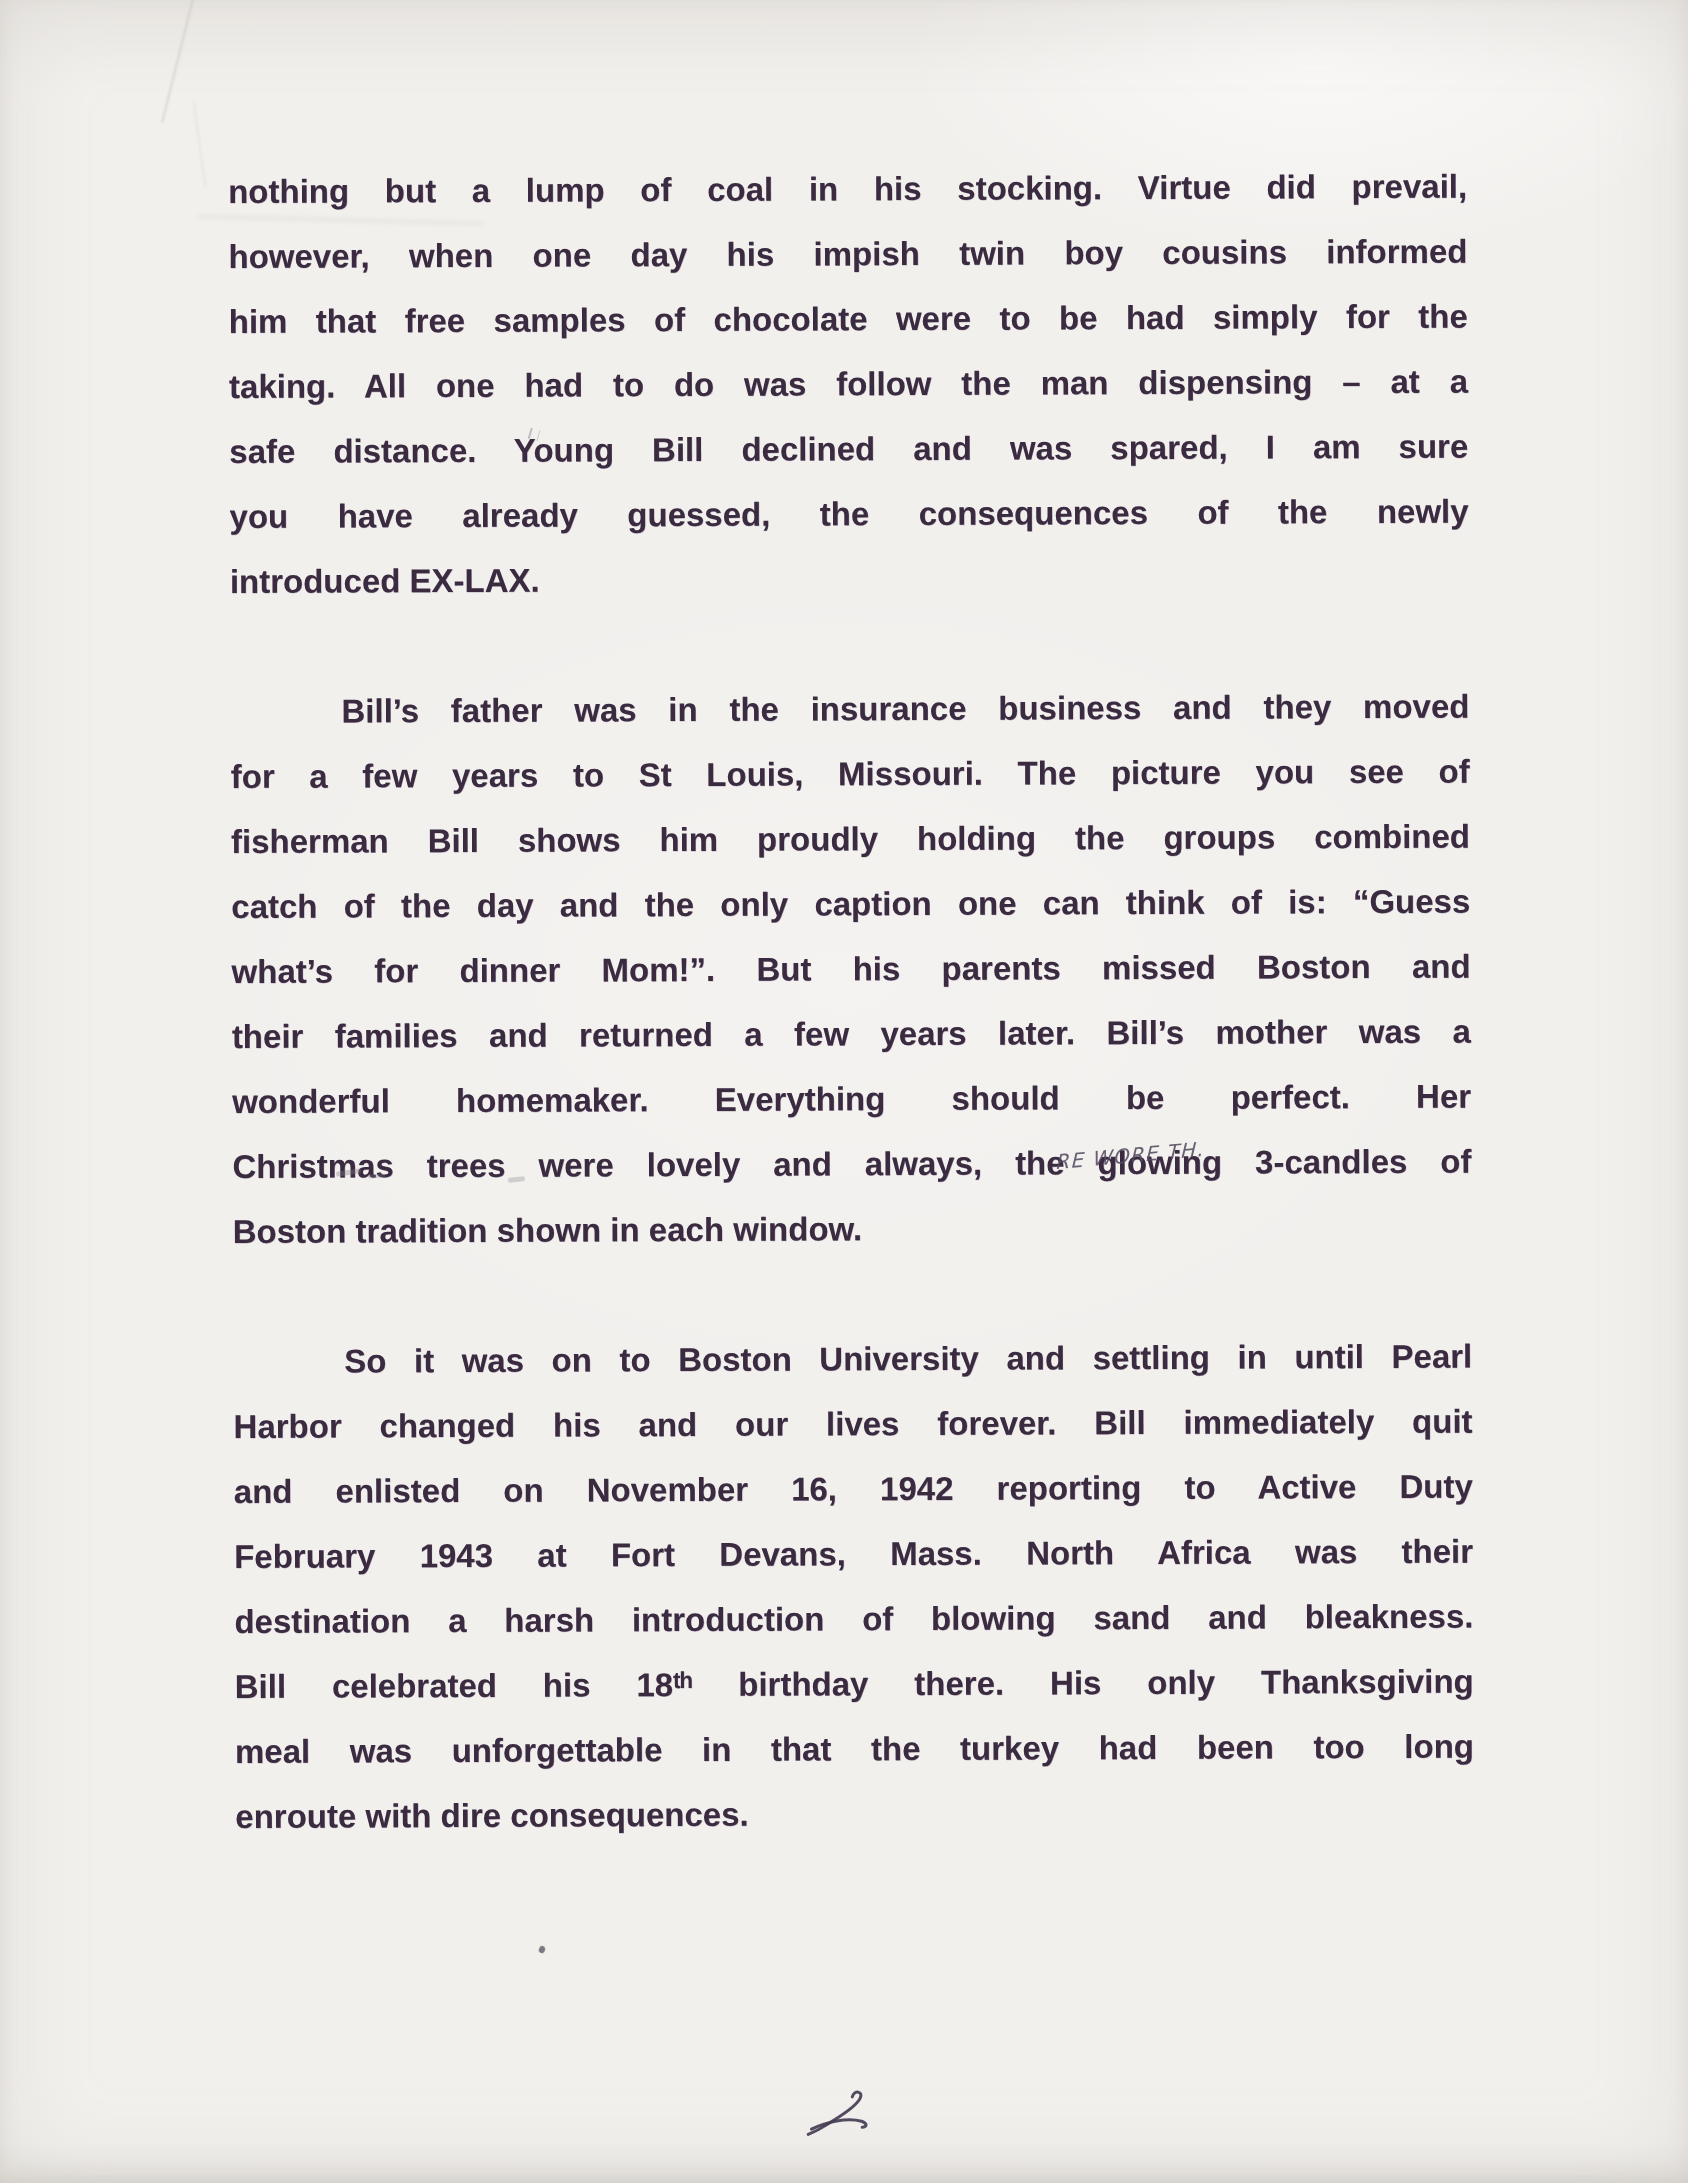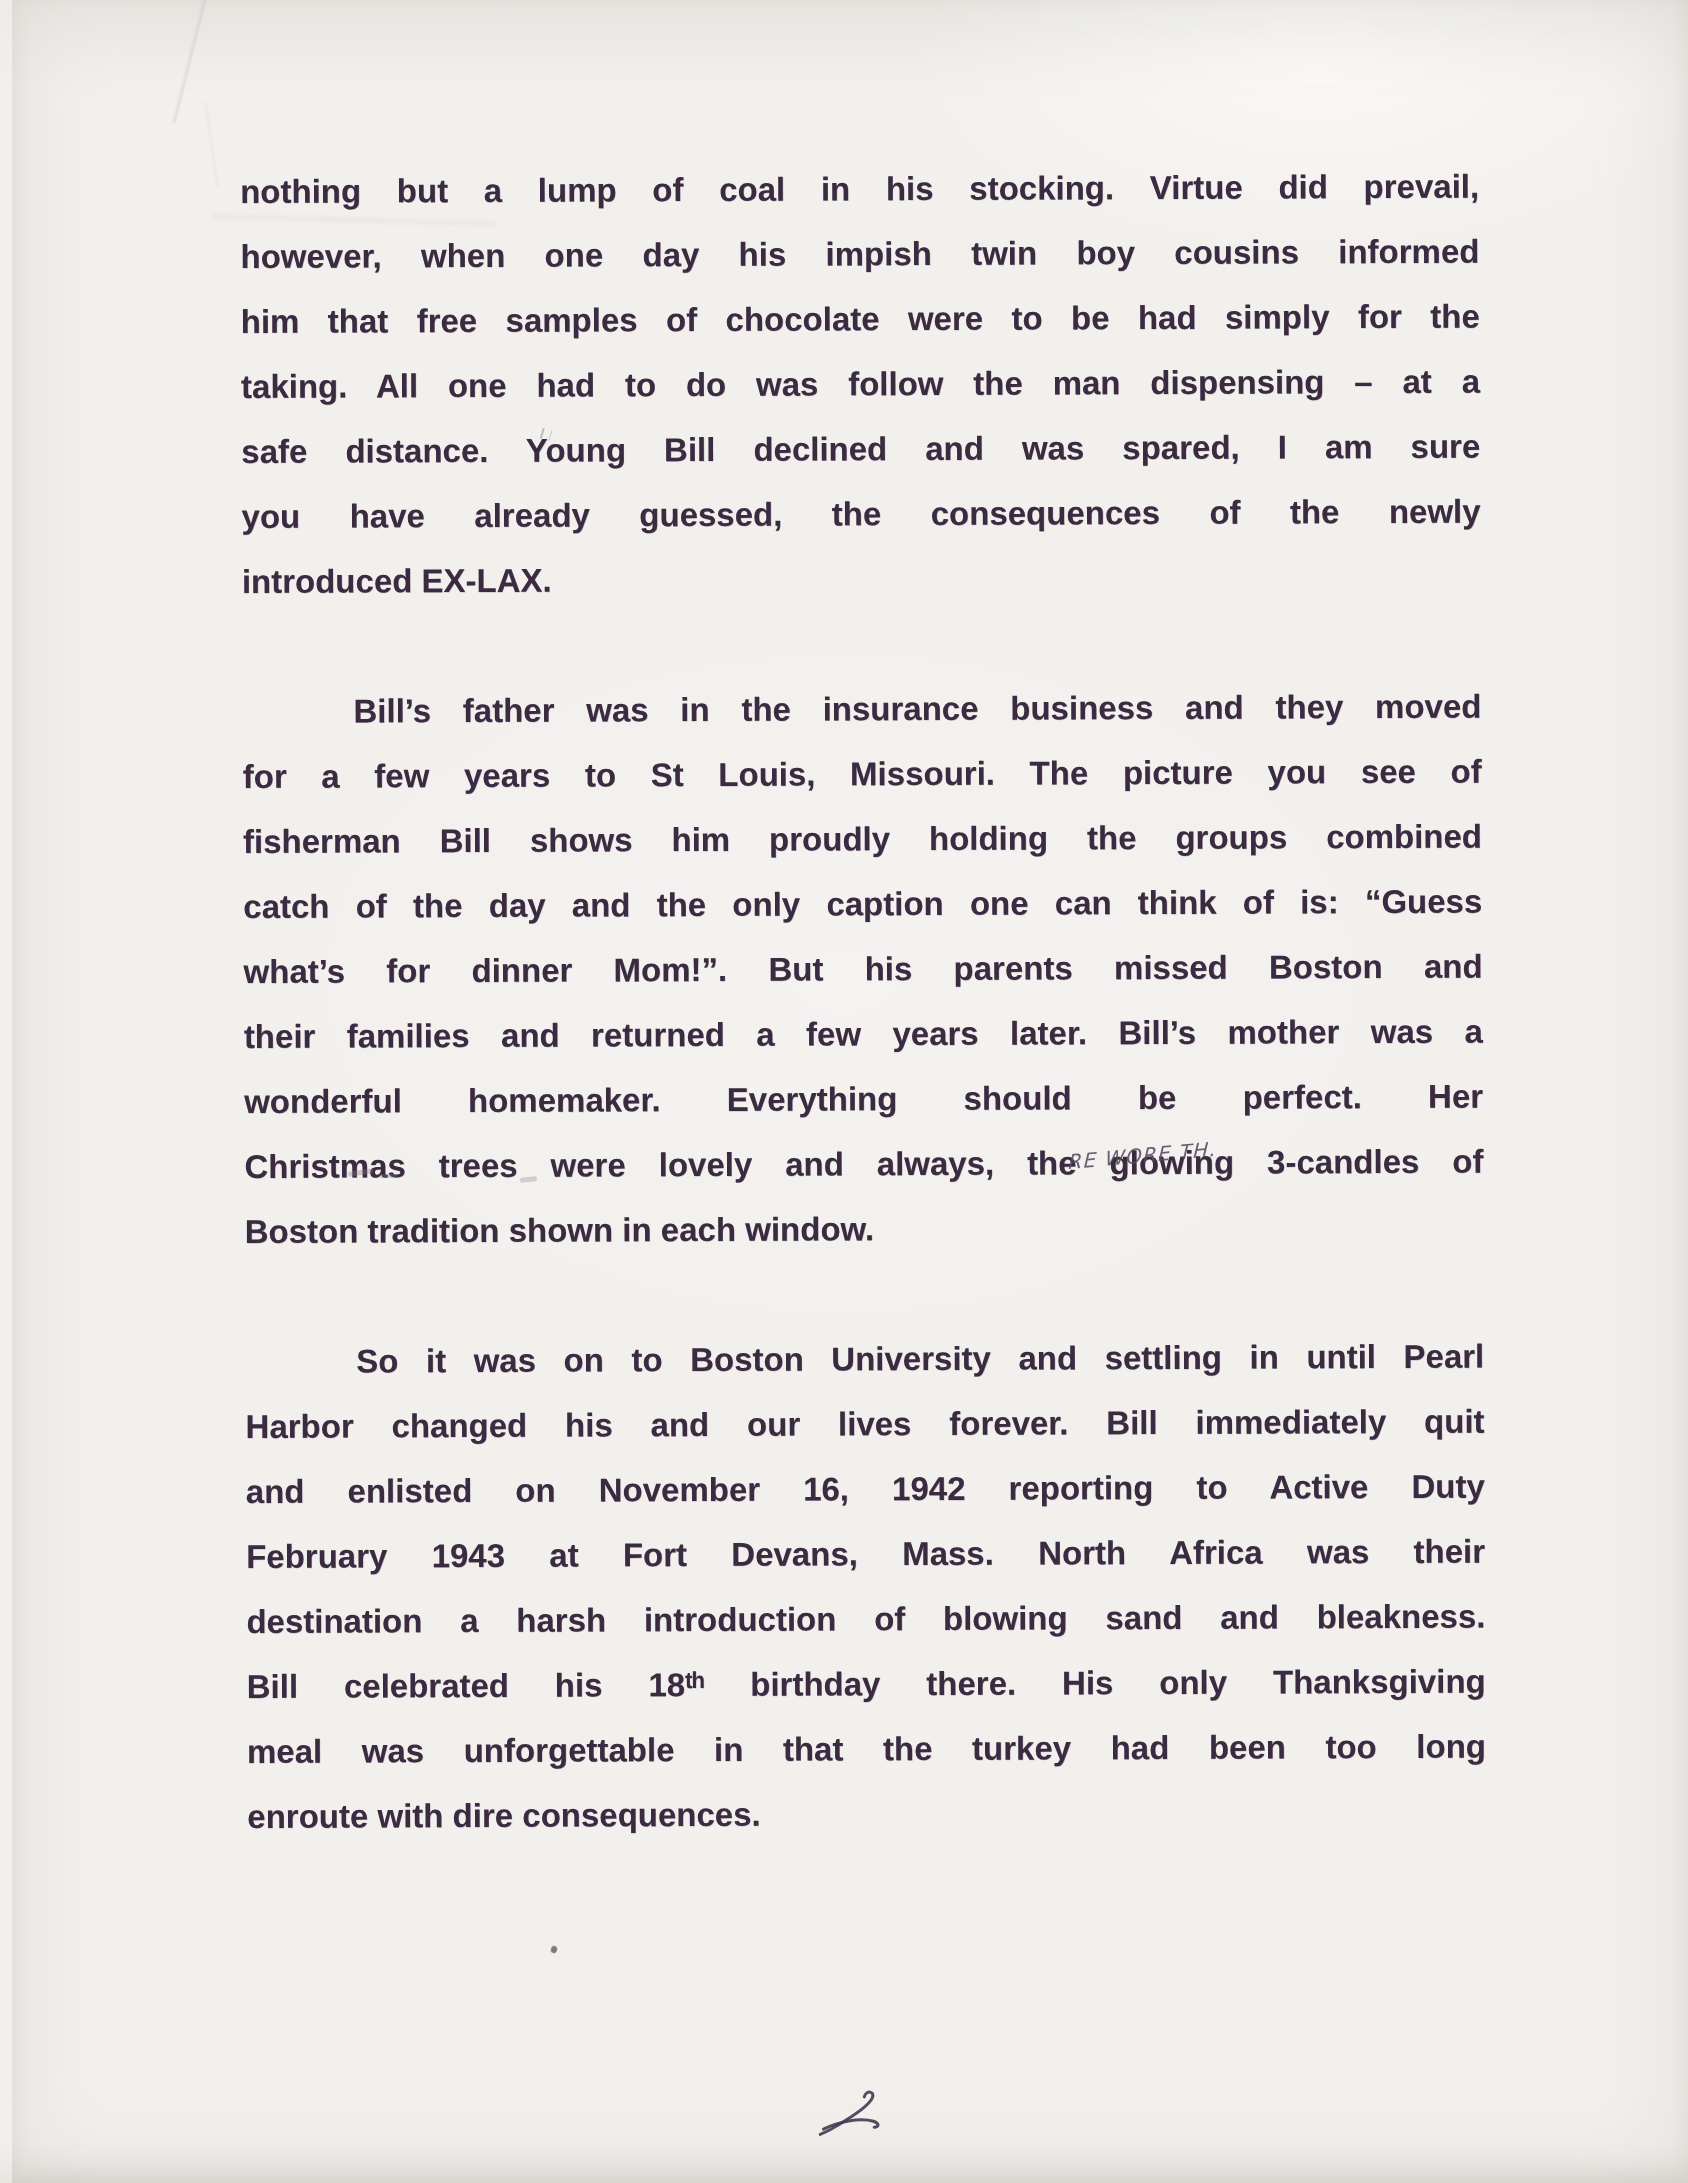--- a/index.html
+++ b/index.html
@@ -14,21 +14,20 @@
     background-image:
       radial-gradient(596px 278px at 78% 3%, rgba(255,255,255,.55), rgba(255,255,255,0) 70%),
       radial-gradient(927px 596px at 50% 45%, rgba(255,255,255,.18), rgba(0,0,0,0) 75%),
       linear-gradient(180deg, rgba(228,224,219,.30), rgba(0,0,0,0) 93px),
       linear-gradient(0deg, rgba(214,209,203,.35), rgba(0,0,0,0) 40px);
     font-family: "Liberation Sans", "DejaVu Sans", sans-serif;
   }
   .page {
     position: absolute;
     inset: 0;
-    margin-left: 12px;
   }
   .vignette {
     position: absolute;
     inset: 0;
     box-shadow: inset 0 0 93px rgba(170,163,155,.22), inset 0 -6.6px 17px rgba(160,153,146,.18);
     pointer-events: none;
   }
   
   .textblock {
     position: absolute;

